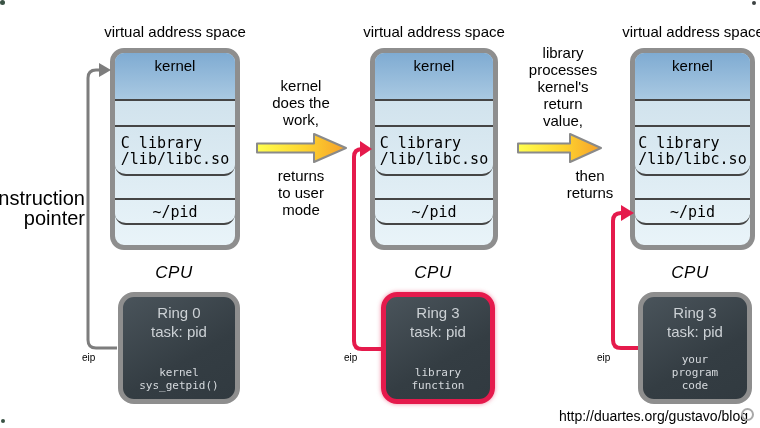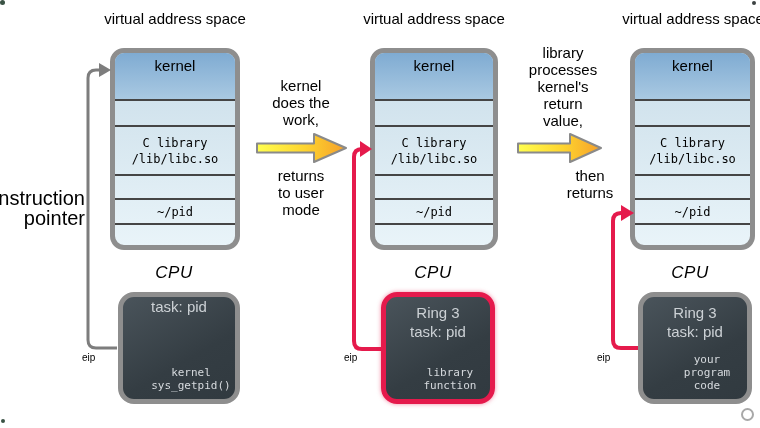--- a/index.html
+++ b/index.html
@@ -1,44 +1,44 @@
 <!DOCTYPE html>
 <html><head>
 <meta charset="utf-8">
 <style>
   html,body{margin:0;padding:0;background:#fff;}
   .canvas{position:relative;width:760px;height:428px;background:#ffffff;overflow:hidden;
           font-family:"Liberation Sans",sans-serif;color:#000;}
 
-  .title{position:absolute;top:10px;width:160px;text-align:center;font-size:15px;line-height:18px;}
+  .title{position:absolute;top:23px;width:160px;text-align:center;font-size:15px;line-height:18px;}
   .t1{left:95px}.t2{left:354px}.t3{left:613px}
 
   .vas{position:absolute;top:48px;height:192px;border:5px solid #8e8e8e;border-radius:14px;
        background:linear-gradient(180deg,#c9dde9 0%,#e9f4f9 100%);overflow:hidden;}
   .v1{left:110px;width:120px}.v2{left:370px;width:118px}.v3{left:630px;width:115px}
   .sec{border-bottom:2px solid #454545;}
   .sec:last-child{border-bottom:none;}
   .sec-kernel{height:42px;background:linear-gradient(180deg,#7fabd2 0%,#a9c9e2 100%);
         display:flex;justify-content:center;align-items:flex-start;padding-top:4px;font-size:15px;}
   .sec-e1{height:24px}.sec-e2{height:22px}.sec-e3{height:20px}
-  .sec-mono{display:flex;align-items:center;justify-content:center;text-align:center;
-        font-family:"DejaVu Sans Mono","Liberation Mono",monospace;font-size:12px;line-height:16px;white-space:pre-line;}
+  .sec-mono{display:flex;align-items:center;justify-content:center;text-align:left;
+        font-family:"DejaVu Sans Mono","Liberation Mono",monospace;font-size:15px;line-height:16px;white-space:pre-line;border-radius:11px;}
   .sec-clib{height:47px}.sec-pid{height:23px}
 
   .cpu-label{position:absolute;top:263px;text-align:center;font-size:17px;letter-spacing:.5px;font-style:italic;}
   .cl1{left:113px;width:122px}.cl2{left:376px;width:114px}.cl3{left:633px;width:114px}
 
   .cpu-box{position:absolute;top:292px;height:102px;border:5px solid #8e8e8e;border-radius:16px;
         background:linear-gradient(150deg,#4a545b 0%,#343d43 60%,#313a40 100%);}
   .b1{left:118px;width:112px}.b2{left:381px;width:104px}.b3{left:638px;width:104px}
   .cpu-box.red{border-color:#e51a4c;box-shadow:0 0 4px rgba(229,26,76,.5);}
   .ring{margin-top:6px;text-align:center;font-size:15px;line-height:19px;color:#ccd1d5;}
   .code{position:absolute;left:0;bottom:7px;width:100%;text-align:center;
         font-family:"DejaVu Sans Mono","Liberation Mono",monospace;font-size:11px;line-height:13px;
-        color:#d6dade;white-space:pre-line;padding-left:12px;}
+        color:#d6dade;white-space:pre-line;}
 
   .eip{position:absolute;top:352px;font-size:10px;}
   .e1{left:82px}.e2{left:344px}.e3{left:597px}
 
   .pointer-label{position:absolute;top:188px;right:675px;text-align:right;font-size:20px;line-height:20px;white-space:pre-line;}
 
   .trans{position:absolute;text-align:center;font-size:15px;line-height:17px;white-space:pre-line;}
   .ta1{left:254px;width:94px;top:77px}
   .tb1{left:254px;width:94px;top:167px}
   .ta2{left:515px;width:96px;top:44px}
@@ -110,20 +110,21 @@
       <path d="M638,348 L621,348 Q613,348 613,340 L613,221 Q613,213 621,213 L621,213" fill="none" stroke="#e51a4c" stroke-width="4"></path>
       <polygon points="621,205 634,213 621,221" fill="#e51a4c"></polygon>
     </g>
   </svg>
 
   <div class="cpu-label cl1">CPU</div>
   <div class="cpu-label cl2">CPU</div>
   <div class="cpu-label cl3">CPU</div>
 
   <div class="cpu-box b1">
+    <div class="ring">Ring 0</div>
     <div class="ring" style="margin-top:0;">task: pid</div>
     <div class="code">kernel
 sys_getpid()</div>
   </div>
   <div class="cpu-box red b2">
     <div class="ring">Ring 3</div>
     <div class="ring" style="margin-top:0;">task: pid</div>
     <div class="code">library
 function</div>
   </div>
@@ -170,19 +171,20 @@
     <defs>
       <linearGradient id="yg2" x1="0" y1="0" x2="1" y2="0">
         <stop offset="0" stop-color="#ffff4f"></stop>
           <stop offset="0.55" stop-color="#fed32e"></stop>
           <stop offset="1" stop-color="#f5a02b"></stop>
       </linearGradient>
     </defs>
     <path d="M2,13.5 L54,13.5 L54,4 L85,18 L54,32 L54,22.5 L2,22.5 Z" fill="url(#yg2)" stroke="#8a8a8a" stroke-width="2" stroke-linejoin="round"></path>
   </svg>
 
+  <div class="footer-url">http://duartes.org/gustavo/blog</div>
 
   <div class="speck sp-tl"></div>
   <div class="speck sp-tr"></div>
   <div class="speck sp-bl"></div>
   <div class="speck sp-br"></div>
 
 </div>
 
 </body></html>

